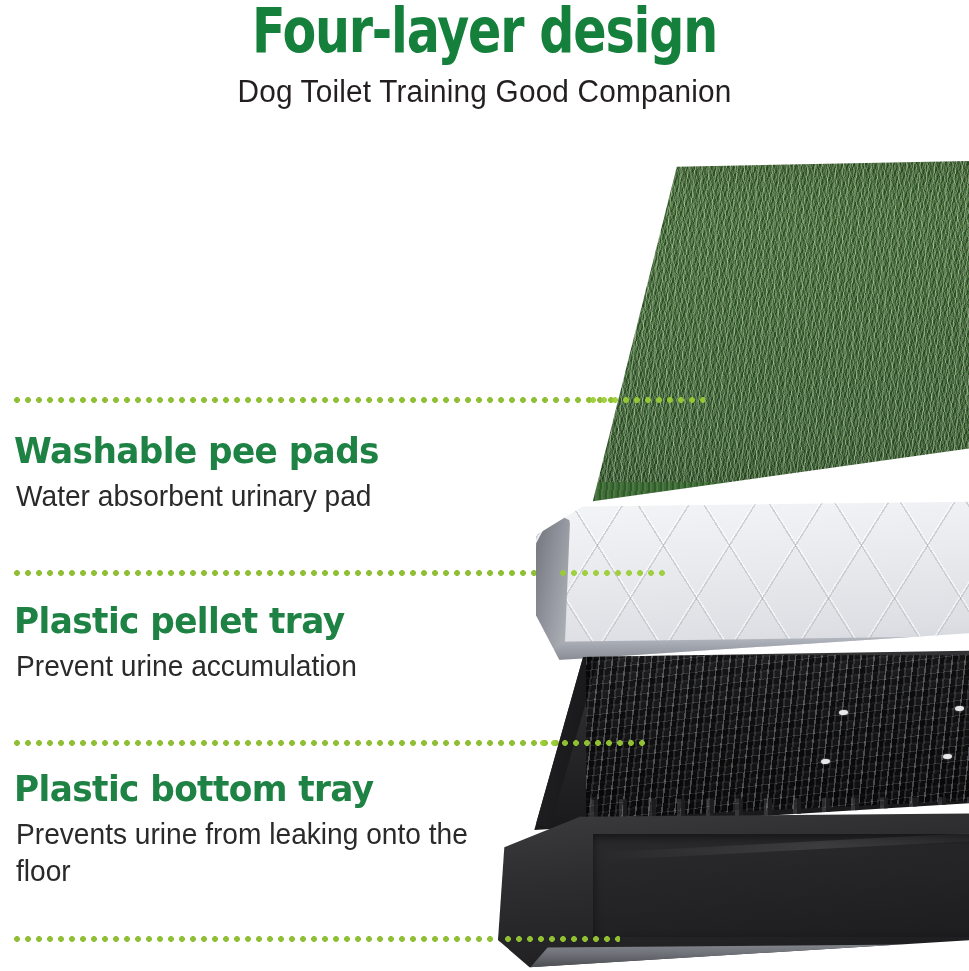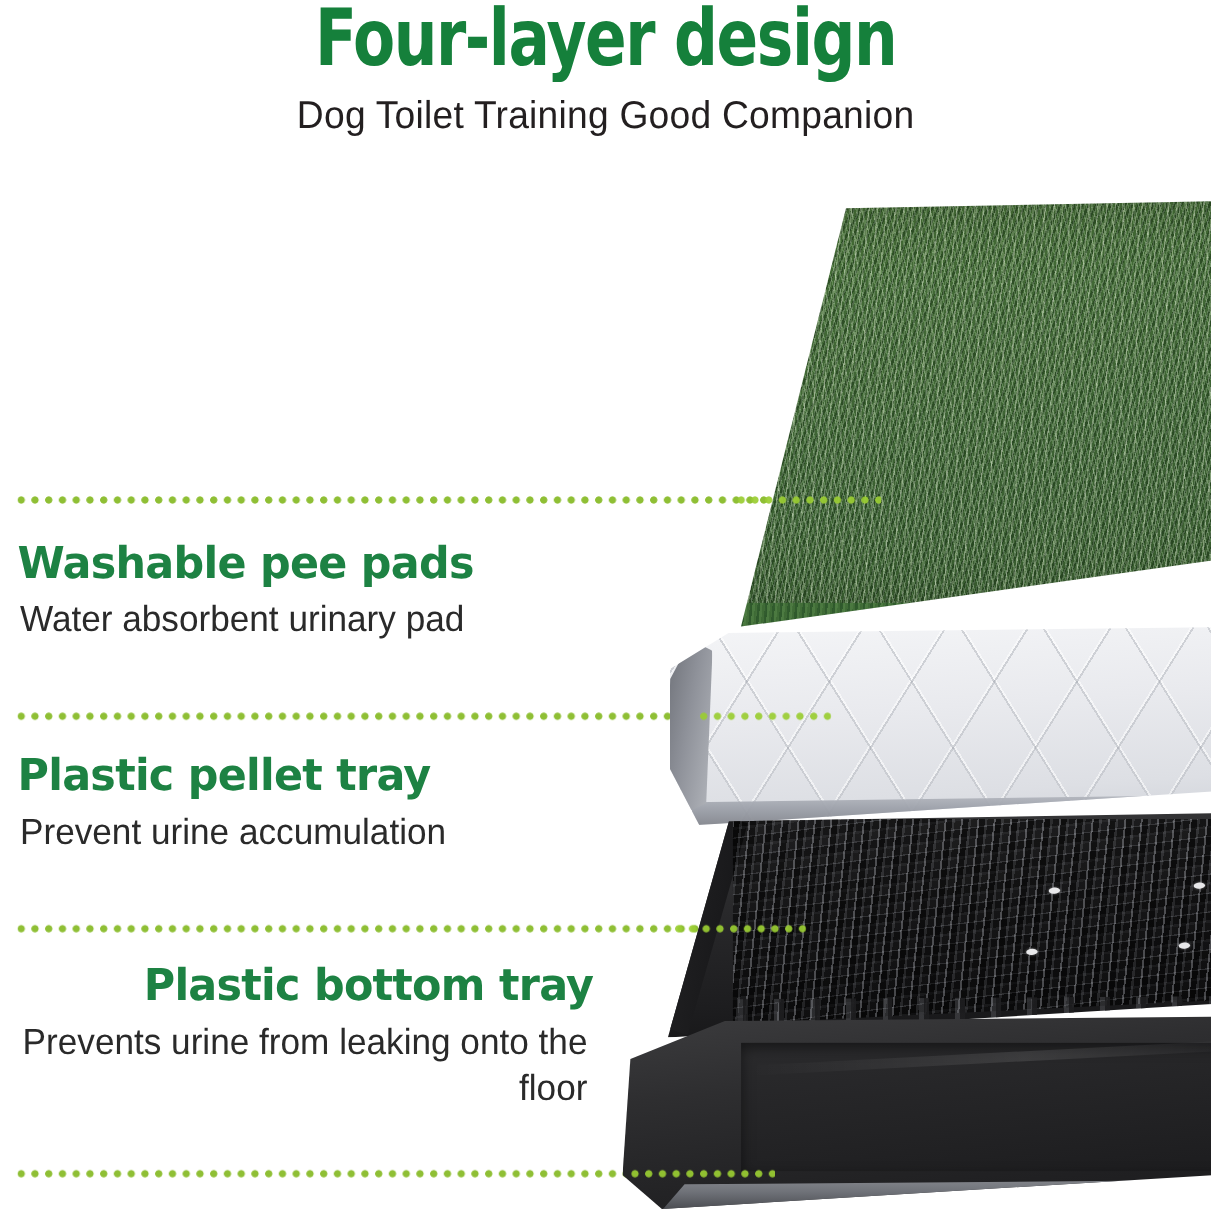--- a/index.html
+++ b/index.html
@@ -89,21 +89,21 @@
     line-height: 37px;
     letter-spacing: 0px;
     color: #2a2a2a;
     transform: scaleX(0.97);
     transform-origin: left top;
   }
 
   .feature-1 { top: 236px; }
   .feature-2 { top: 430px; }
   .feature-3 { top: 600px; }
-  .feature-4 { top: 768px; text-align: right; }
+  .feature-4 { top: 768px; }
 
   
   .divider {
     position: absolute;
     left: 14px;
     height: 8px;
     background-image: radial-gradient(circle at 3px 4px, #8fbf35 2.6px, rgba(143,191,53,0) 3.2px);
     background-size: 11px 8px;
     background-repeat: repeat-x;
     pointer-events: none;

